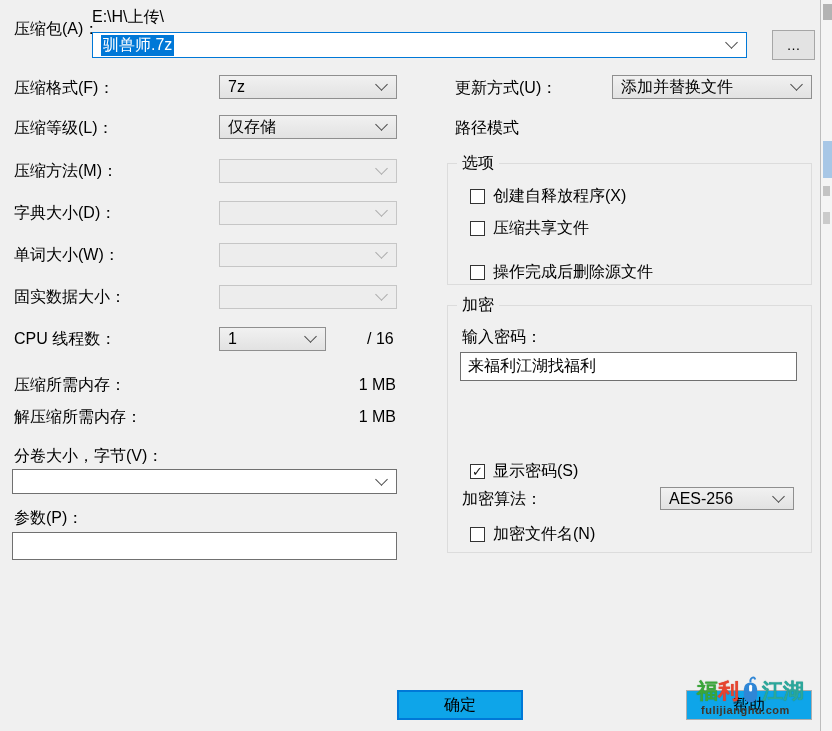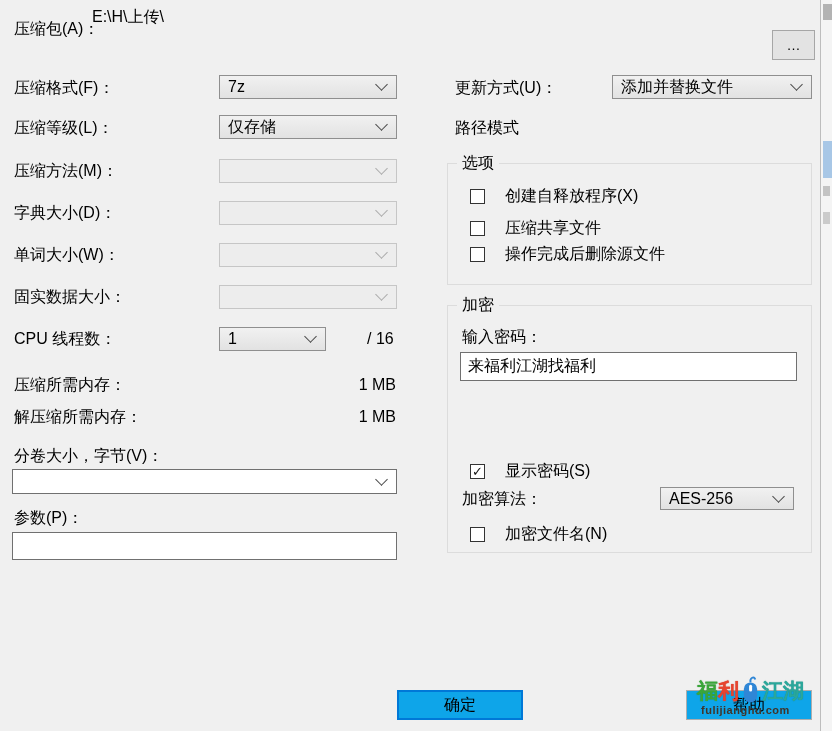--- a/index.html
+++ b/index.html
@@ -14,21 +14,21 @@
          border-right:1.6px solid #484848;border-bottom:1.6px solid #484848;transform:rotate(45deg);}
   .combo.disabled{border-color:#c6c6c6;background:#ededed;}
   .combo.disabled .chev{border-color:#ababab;}
   .combo.white{background:#fff;border-color:#707070;}
   .combo.focus{background:#fff;border-color:#0078d7;}
   .sel{background:#0078d7;color:#fff;padding:0 2px;}
   .tinput{position:absolute;box-sizing:border-box;border:1px solid #707070;background:#fff;
           display:flex;align-items:center;padding:0 7px;white-space:nowrap;overflow:hidden;}
   .groupbox{position:absolute;border:1px solid #dcdcdc;box-sizing:border-box;}
   .grouptitle{position:absolute;background:#f0f0f0;padding:0 5px;line-height:18px;white-space:nowrap;}
-  .cbrow{position:absolute;display:flex;align-items:center;gap:20px;white-space:nowrap;padding-left:8px;}
+  .cbrow{position:absolute;display:flex;align-items:center;gap:8px;white-space:nowrap;padding-left:8px;}
   .cbbox{box-sizing:border-box;width:15px;height:15px;border:1px solid #333;background:#fff;
          display:flex;align-items:center;justify-content:center;font-size:13px;line-height:1;color:#111;}
   .btn{position:absolute;box-sizing:border-box;width:126px;height:30px;background:#0ea5e9;
        border:1px solid #adadad;display:flex;align-items:center;justify-content:center;}
   .btn.primary{border:2px solid #0078d7;}
   .browse{position:absolute;box-sizing:border-box;background:#e3e3e3;border:1px solid #a6a6a6;
           display:flex;align-items:center;justify-content:center;font-size:14px;}
   
   .sliver{position:absolute;left:820px;top:0;width:12px;height:731px;background:#f4f4f4;
           border-left:1px solid #bdbdbd;box-sizing:border-box;}
@@ -45,20 +45,24 @@
   .wm-teal{color:#2aa79b;text-shadow:0 0 1px #1f8a80;text-align:center;}
   .wm-domain{position:absolute;left:4px;top:38px;font-weight:bold;font-size:11px;color:#40342a;letter-spacing:.5px;}
 </style>
 </head>
 <body>
 
 <div id="app">
 
   <div class="lbl" style="left:14px;top:20px">压缩包(A)：</div>
   <div class="lbl" style="left:92px;top:8px">E:\H\上传\</div>
+  <div class="combo focus" style="left:92px;top:32px;width:655px;height:26px">
+    <span class="sel">驯兽师.7z</span>
+    <span class="chev"></span>
+  </div>
   <div class="browse" style="left:772px;top:30px;width:43px;height:30px">…</div>
 
   <div class="lbl" style="left:14px;top:79px">压缩格式(F)：</div>
   <div class="combo" style="left:219px;top:75px;width:178px">
     <span>7z</span>
     <span class="chev"></span>
   </div>
 
   <div class="lbl" style="left:14px;top:119px">压缩等级(L)：</div>
   <div class="combo" style="left:219px;top:115px;width:178px">
@@ -118,21 +122,21 @@
   <div class="groupbox" style="left:447px;top:163px;width:365px;height:122px"></div>
   <div class="grouptitle" style="left:457px;top:154px">选项</div>
   <div class="cbrow" style="left:462px;top:186px">
     <span class="cbbox"></span>
     <span>创建自释放程序(X)</span>
   </div>
   <div class="cbrow" style="left:462px;top:218px">
     <span class="cbbox"></span>
     <span>压缩共享文件</span>
   </div>
-  <div class="cbrow" style="left:462px;top:244px">
+  <div class="cbrow" style="left:462px;top:262px">
     <span class="cbbox"></span>
     <span>操作完成后删除源文件</span>
   </div>
 
   <div class="groupbox" style="left:447px;top:305px;width:365px;height:248px"></div>
   <div class="grouptitle" style="left:457px;top:296px">加密</div>
   <div class="lbl" style="left:462px;top:328px">输入密码：</div>
   <div class="tinput" style="left:460px;top:352px;width:337px;height:29px">来福利江湖找福利</div>
   <div class="cbrow" style="left:462px;top:461px">
     <span class="cbbox">✓</span>

